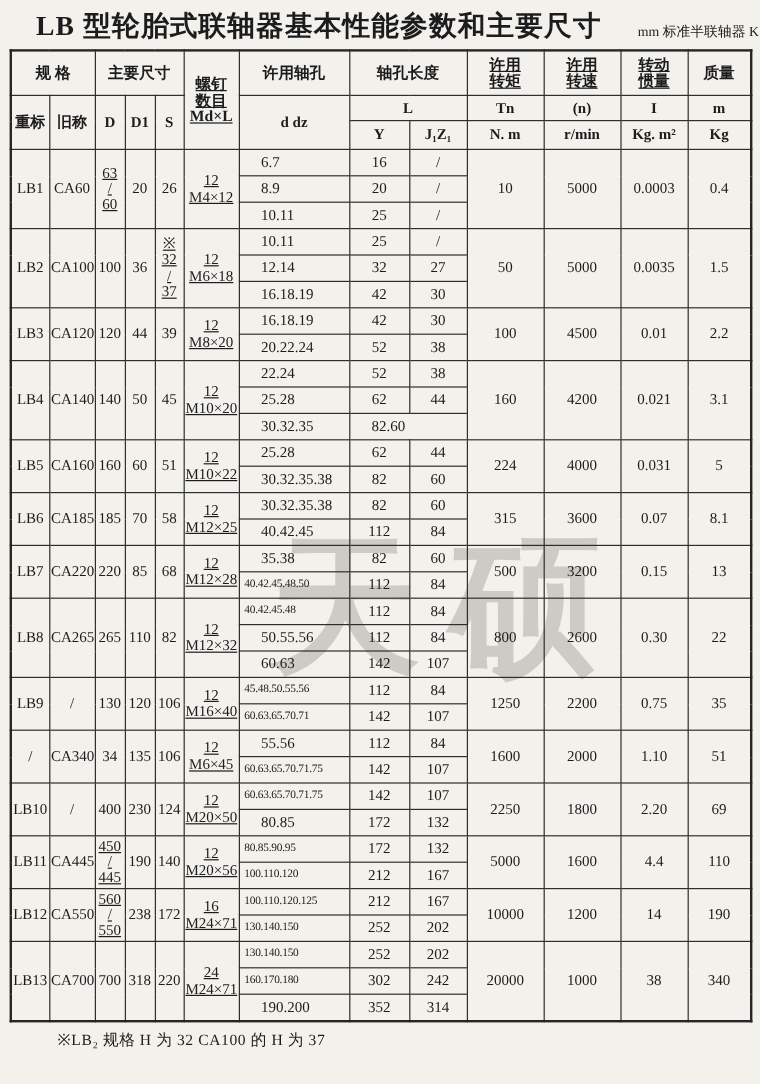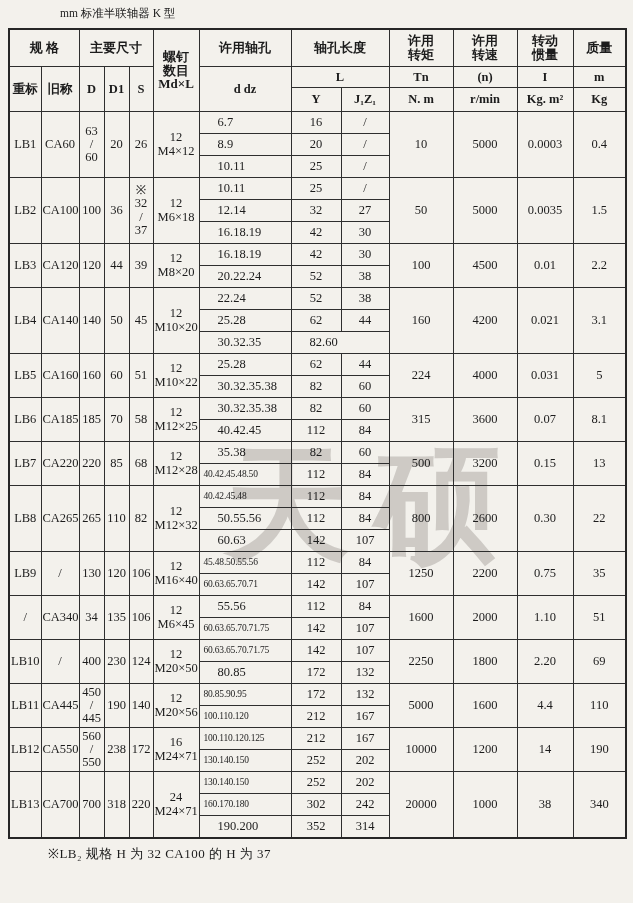--- a/index.html
+++ b/index.html
@@ -40,31 +40,32 @@
     text-align:center;vertical-align:middle;
     font-size:12.5px;line-height:1.15;
     padding:0 1px;
     overflow:hidden;
   }
   table{border:2px solid #262626;}
   thead tr:nth-child(1) th{height:36px;font-size:13px;}
   thead tr:nth-child(2) th{height:20px;}
   thead tr:nth-child(3) th{height:23px;}
   tbody td{height:21px;}
-  .pre{white-space:pre-line;line-height:1.05;}
+  .pre{white-space:pre-line;line-height:1.05;text-decoration:underline;}
   td.d{text-align:left;padding-left:18px;}
   td.sm{font-size:9.5px;padding-left:4px;letter-spacing:-0.2px;}
   .footnote{
     font-size:13px;margin:5px 0 0 48px;letter-spacing:0.5px;
   }
 </style>
 </head>
 <body>
 
 <div class="titlebar">
+  <div class="title">LB 型轮胎式联轴器基本性能参数和主要尺寸</div>
   <div class="unit-note">mm 标准半联轴器 K 型</div>
 </div>
 
 <div class="watermark">天硕</div>
 
 <table>
   <colgroup>
     <col style="width:32px">
       <col style="width:38px">
       <col style="width:25px">

